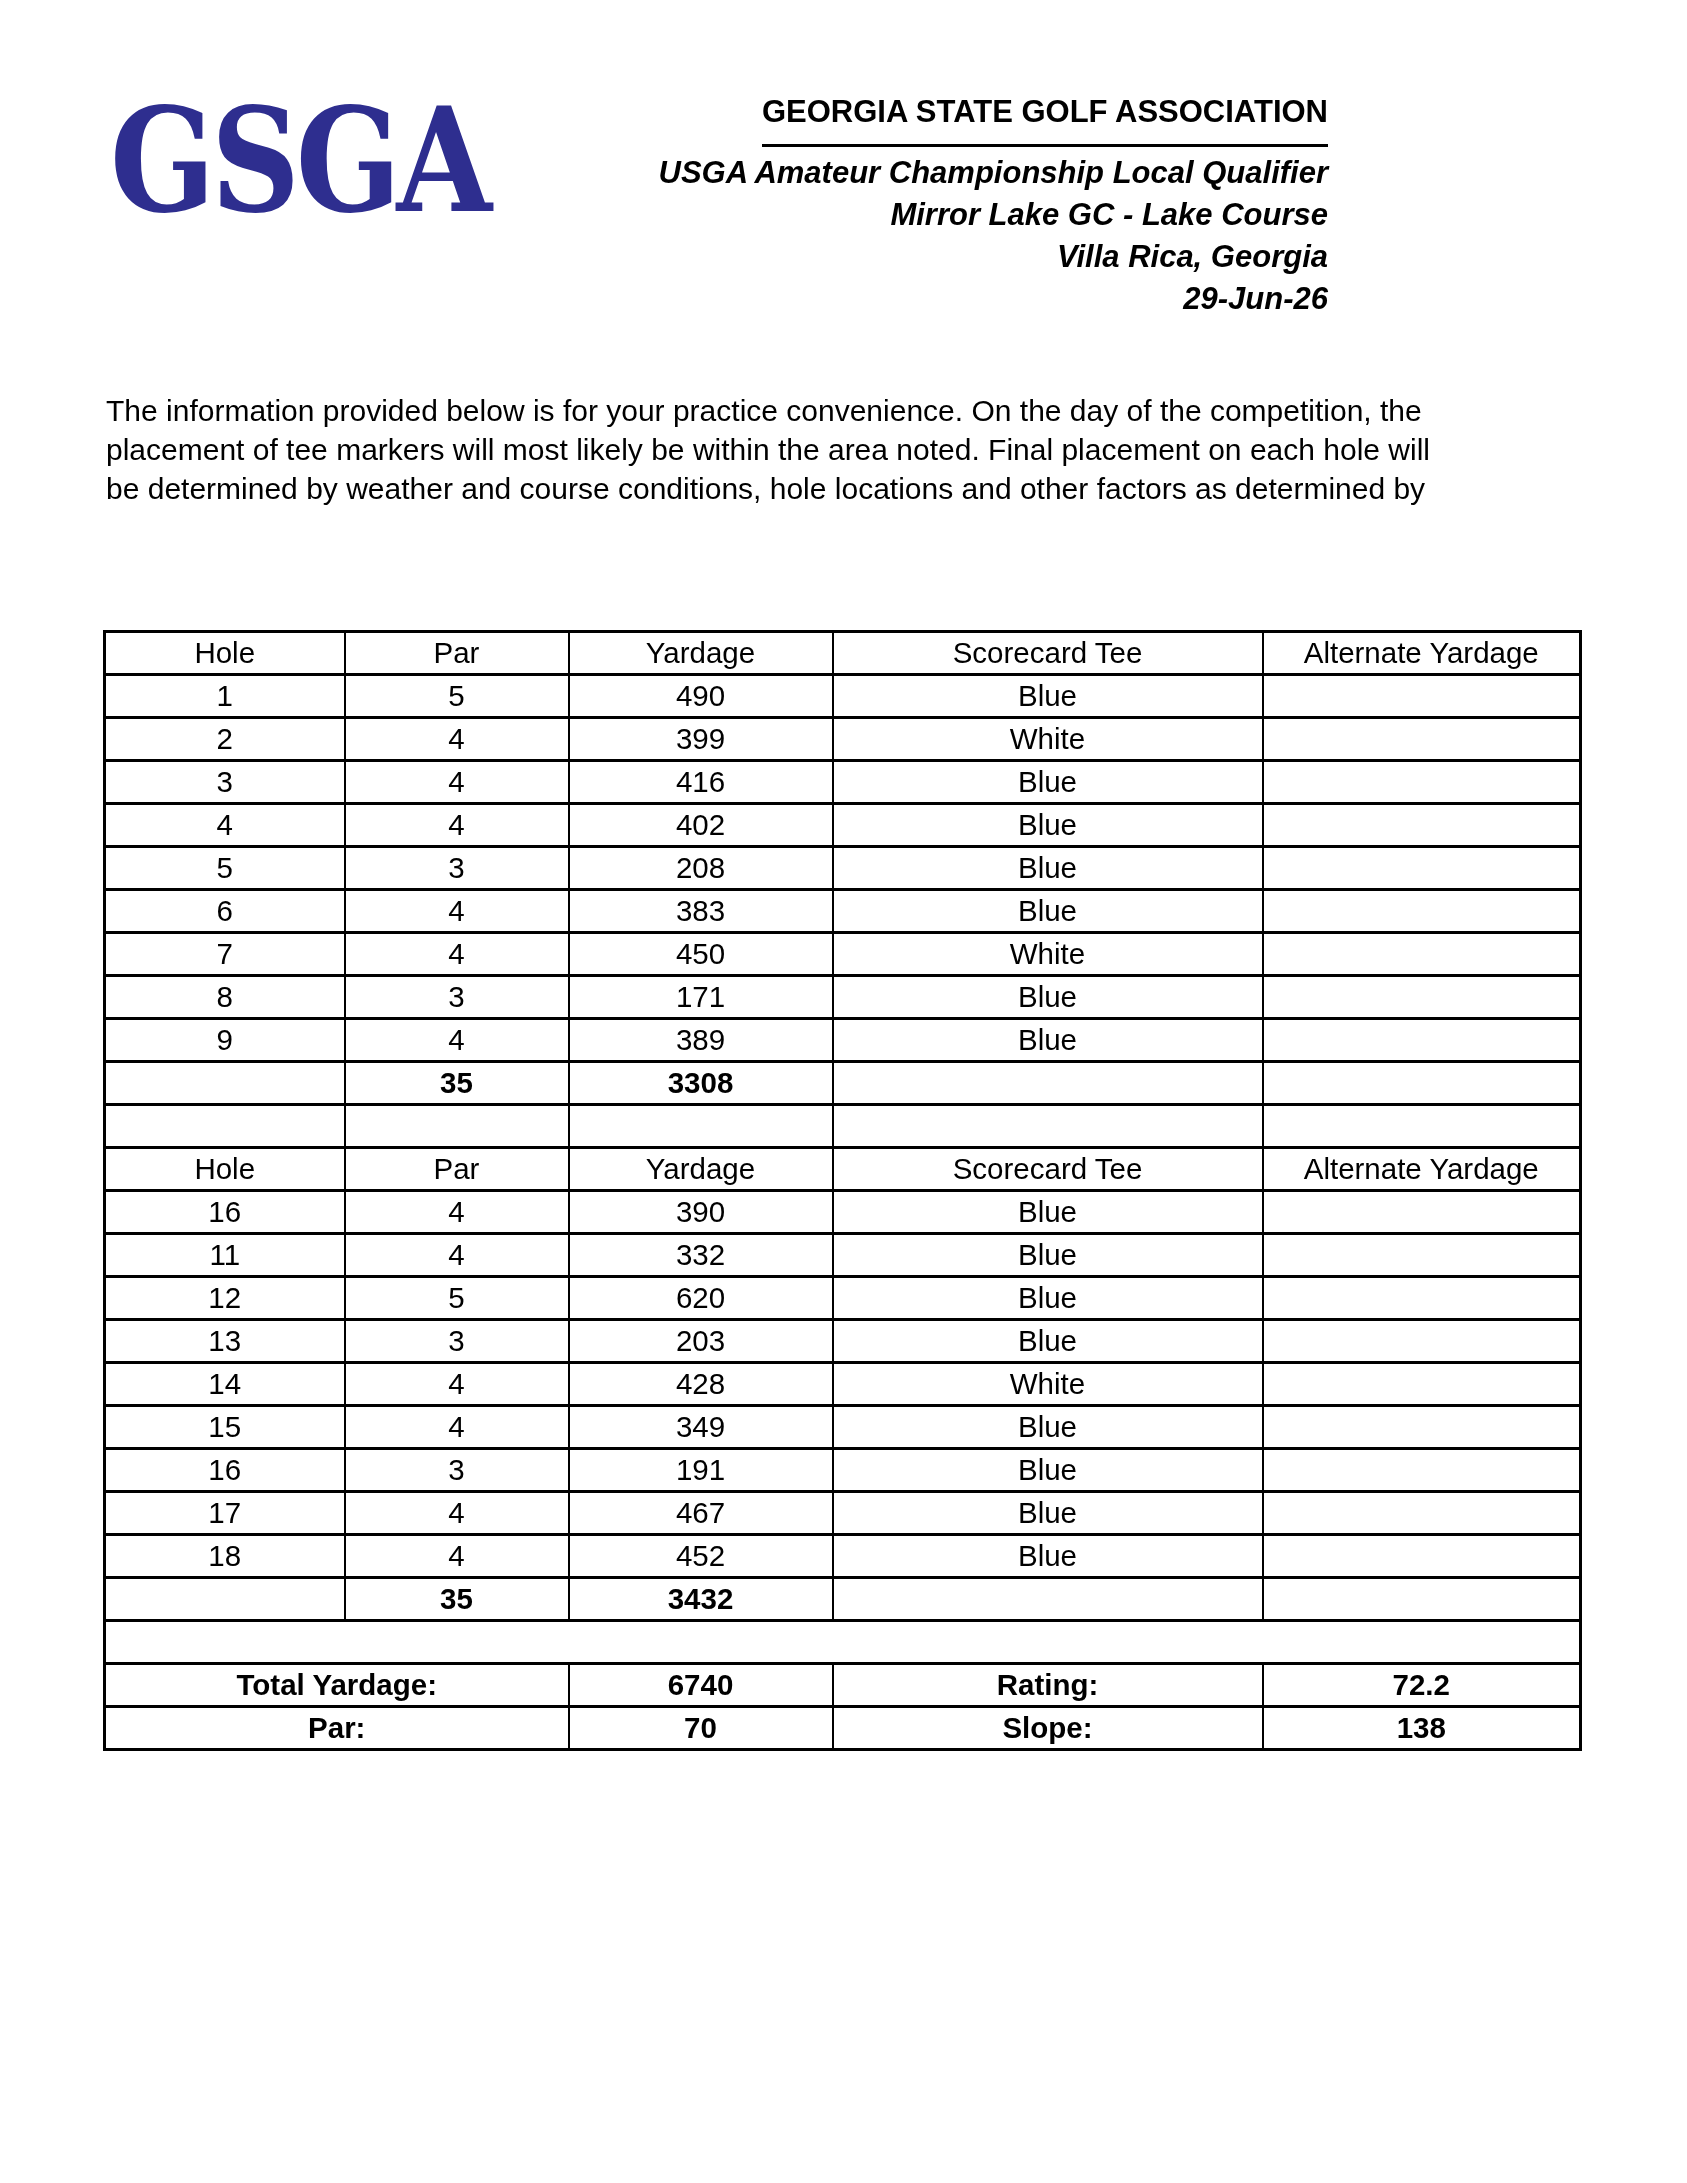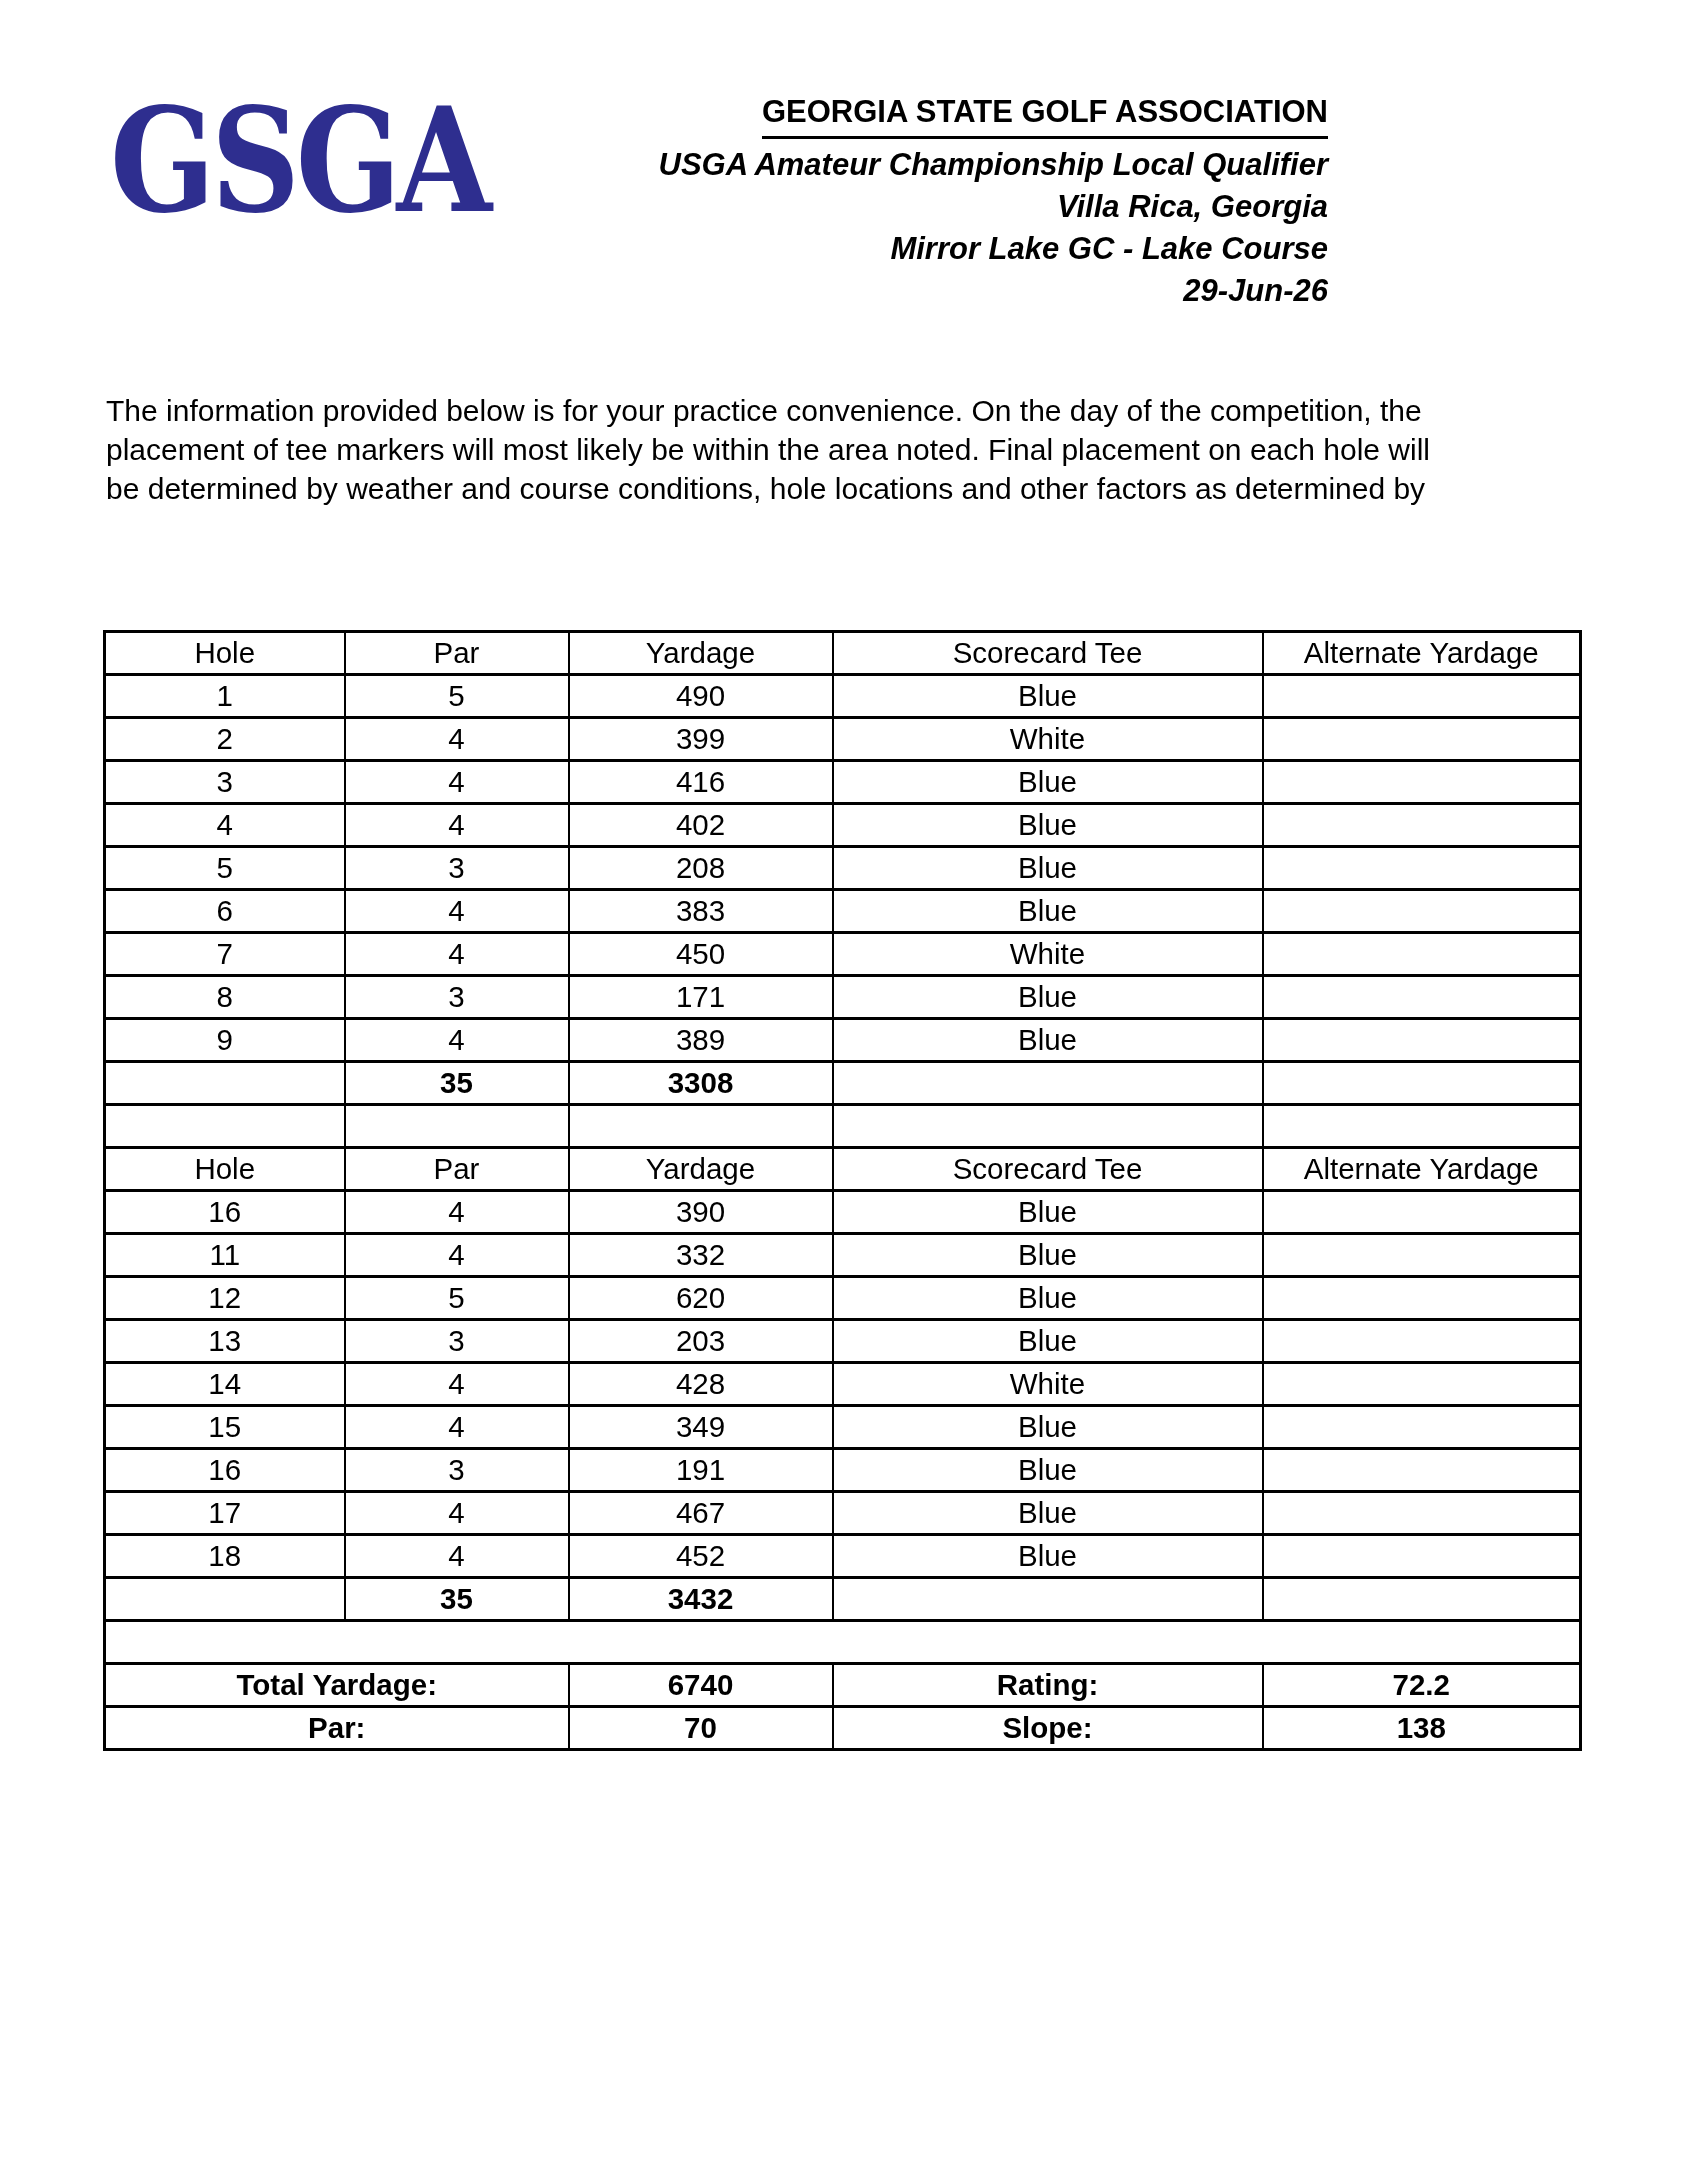--- a/index.html
+++ b/index.html
@@ -39,21 +39,21 @@
     top: 94px;
     right: 111px;
     text-align: right;
   }
   .header-title {
     display: inline-block;
     font-size: 31px;
     font-weight: 700;
     line-height: 1.15;
     border-bottom: 3.4px solid #000;
-    padding-bottom: 6px;
+    padding-bottom: 14px;
     white-space: nowrap;
   }
   .header-subtitles { margin-top: 5px; }
   .header-subtitle {
     font-size: 31px;
     font-weight: 700;
     font-style: italic;
     line-height: 42px;
     white-space: nowrap;
   }
@@ -96,22 +96,22 @@
 <body>
 
 <div class="page">
 
   <div class="logo" style="color: rgb(46, 46, 143);">GSGA</div>
 
   <div class="header-block">
     <span class="header-title">GEORGIA STATE GOLF ASSOCIATION</span>
     <div class="header-subtitles">
         <div class="header-subtitle">USGA Amateur Championship Local Qualifier</div>
+        <div class="header-subtitle">Mirror Lake GC - Lake Course</div>
         <div class="header-subtitle">Villa Rica, Georgia</div>
-        <div class="header-subtitle">Mirror Lake GC - Lake Course</div>
         <div class="header-subtitle">29-Jun-26</div>
       </div>
   </div>
 
   <div class="intro">
       <div class="intro-line">The information provided below is for your practice convenience. On the day of the competition, the</div>
       <div class="intro-line">placement of tee markers will most likely be within the area noted. Final placement on each hole will</div>
       <div class="intro-line">be determined by weather and course conditions, hole locations and other factors as determined by</div>
     </div>
 

